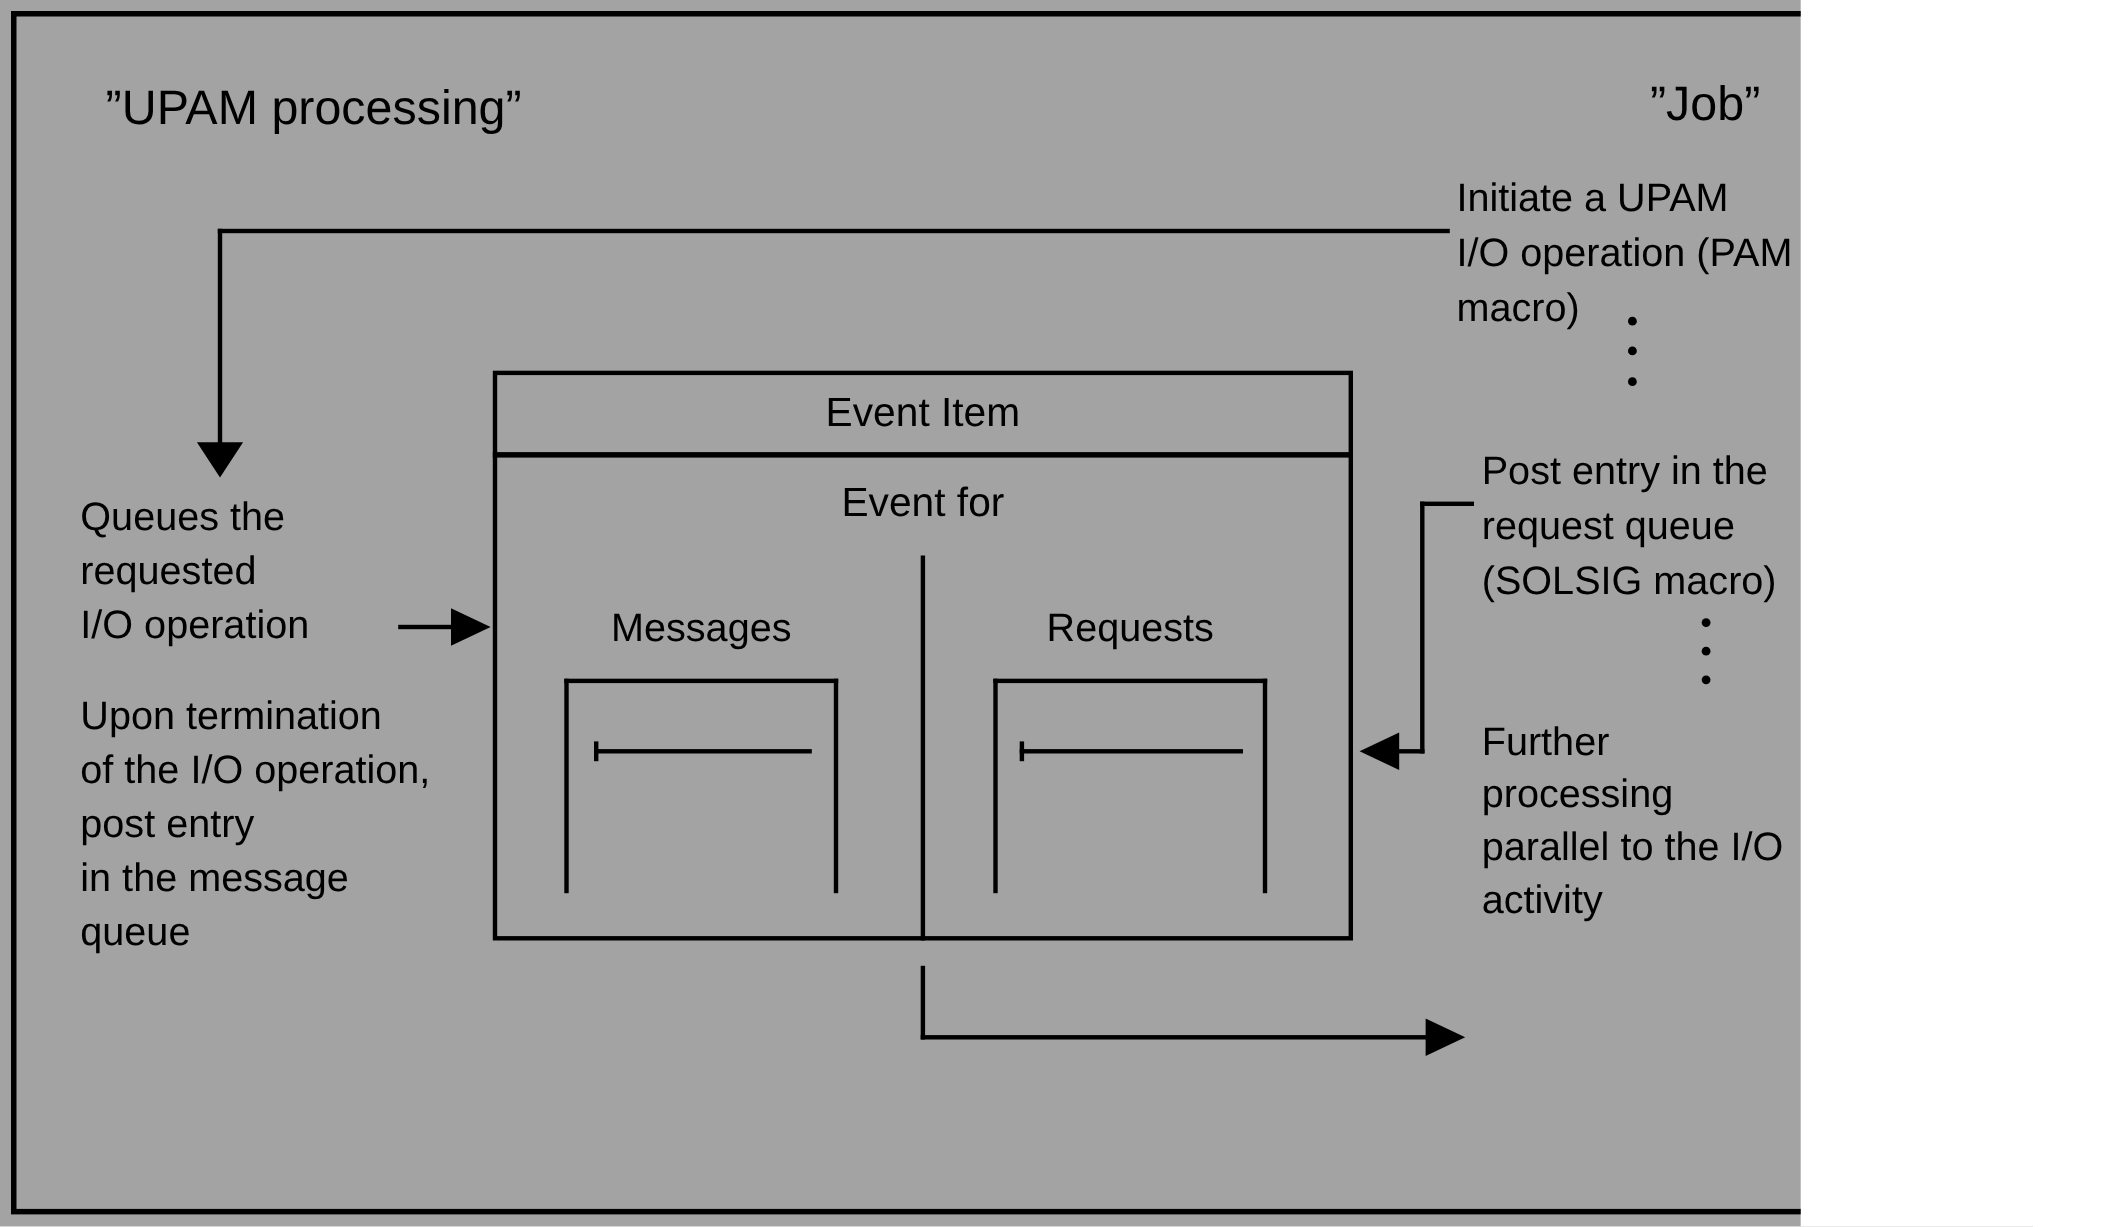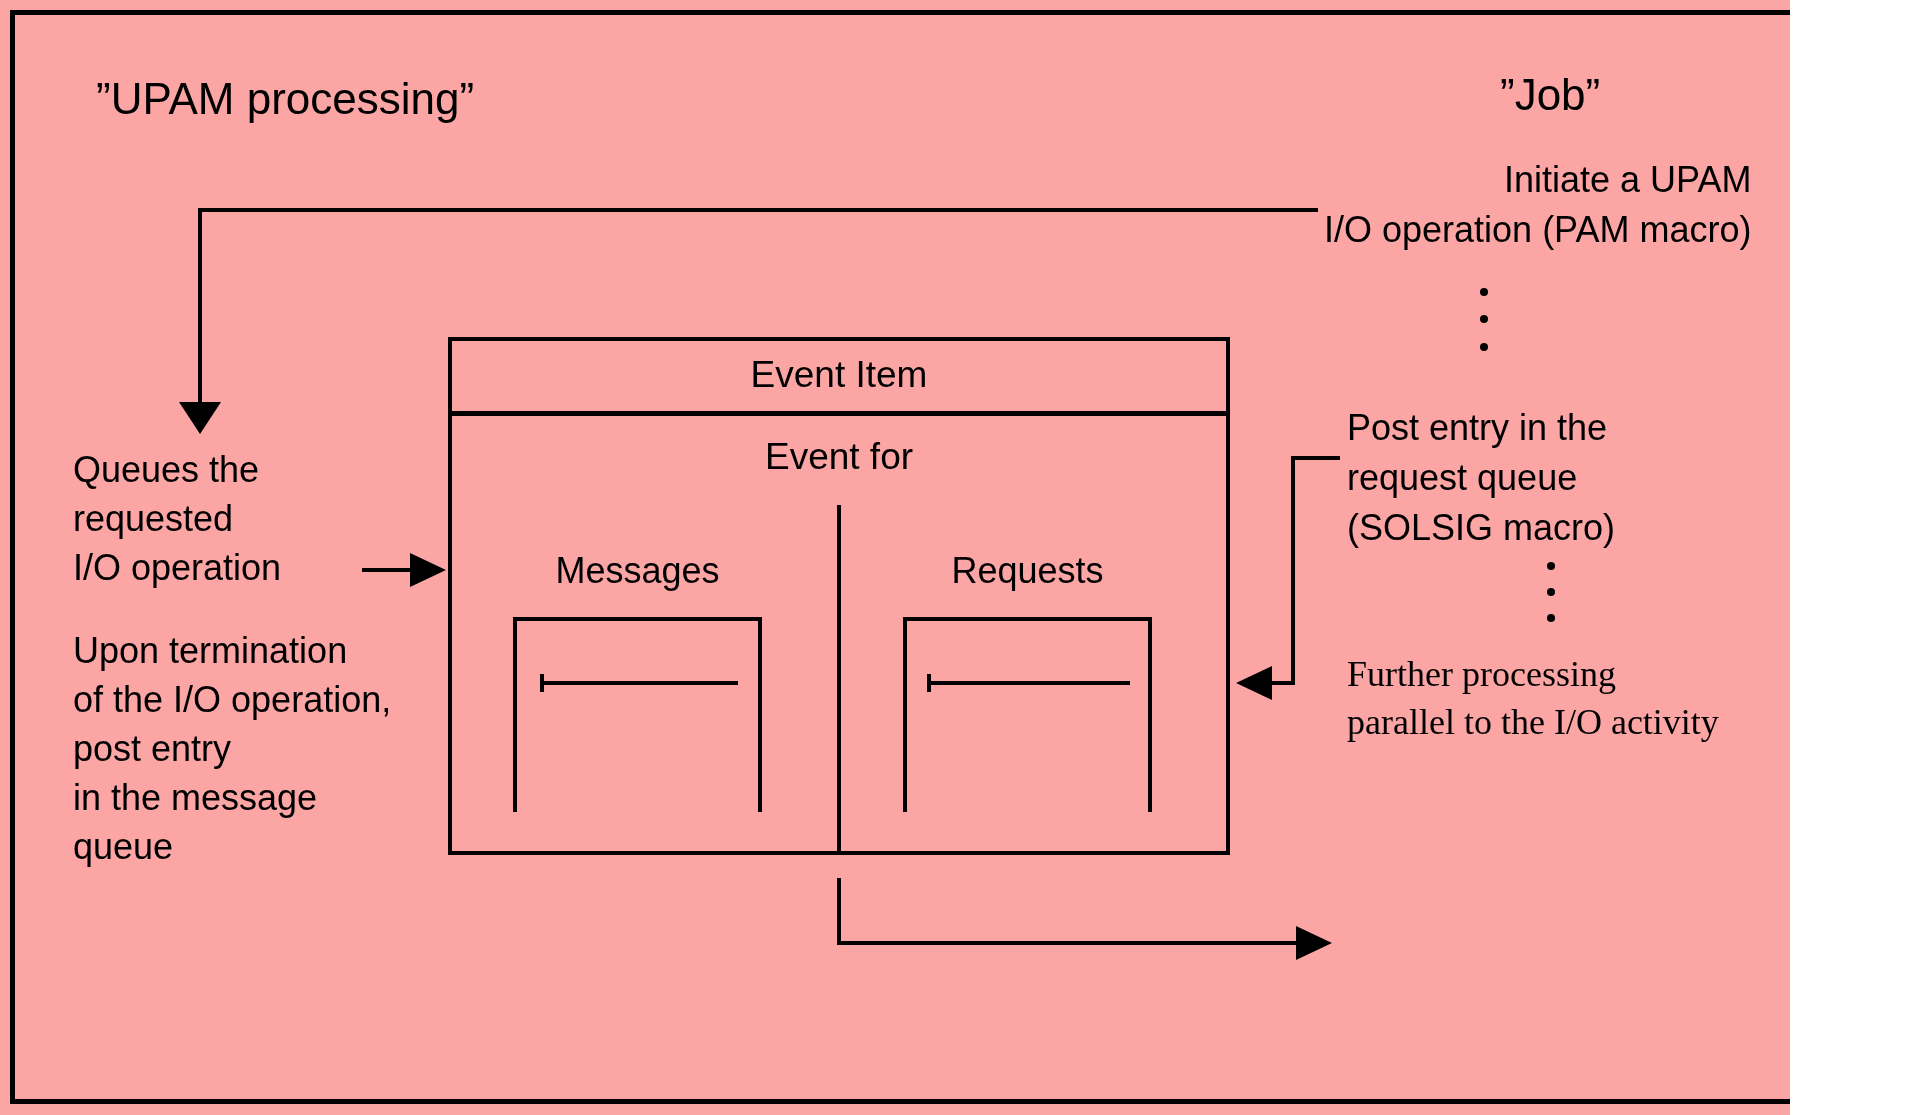--- a/index.html
+++ b/index.html
@@ -1,19 +1,19 @@
 <!DOCTYPE html>
 <html><head>
 <meta charset="utf-8">
 <style>
   html,body{margin:0;padding:0;background:#ffffff;}
   .page{
     position:relative;
-    width:1790px;height:1115px;
-    background:#fca5a5;
+    width:1637px;height:1115px;
+    background:#a3a3a3;
     font-family:"Liberation Sans", sans-serif;
     color:#000000;
     overflow:hidden;
   }
   .outer-border{
     position:absolute;left:10px;top:10px;width:1902px;height:1094px;
     border:5px solid #000000;box-sizing:border-box;
   }
   .title{
     position:absolute;font-size:44px;line-height:50px;white-space:nowrap;
@@ -93,40 +93,40 @@
   <div class="queue-label" style="left:903px;">Requests</div>
 
   <div class="queue-shape" style="left:513px;"></div>
   <div class="hline" style="left:540px;top:681px;width:198px;height:4px;"></div>
   <div class="vline" style="left:540px;top:674px;width:4px;height:18px;"></div>
 
   <div class="queue-shape" style="left:903px;"></div>
   <div class="hline" style="left:927px;top:681px;width:203px;height:4px;"></div>
   <div class="vline" style="left:927px;top:674px;width:4px;height:18px;"></div>
 
-  <div class="note" style="left:1324px;top:155px;line-height:50px;text-align:right;">Initiate a UPAM
+  <div class="note" style="left:1324px;top:155px;line-height:50px;">Initiate a UPAM
 I/O operation (PAM macro)</div>
 
   <div>
     <div class="dot" style="left:1480px;top:288px;"></div>
     <div class="dot" style="left:1480px;top:315px;"></div>
     <div class="dot" style="left:1480px;top:343px;"></div>
   </div>
 
   <div class="note" style="left:1347px;top:383px;line-height:50px;margin-top:20px;">Post entry in the
 request queue
 (SOLSIG macro)</div>
 
   <div>
     <div class="dot" style="left:1547px;top:562px;"></div>
     <div class="dot" style="left:1547px;top:588px;"></div>
     <div class="dot" style="left:1547px;top:614px;"></div>
   </div>
 
-  <div class="note" style="left:1347px;top:650px;line-height:48px;font-family:Liberation Serif, serif;">Further processing
+  <div class="note" style="left:1347px;top:650px;line-height:48px;">Further processing
 parallel to the I/O activity</div>
 
   <div class="hline" style="left:1291px;top:456px;width:49px;height:4px;"></div>
   <div class="vline" style="left:1291px;top:456px;width:4px;height:229px;"></div>
   <div class="hline" style="left:1270px;top:681px;width:25px;height:4px;"></div>
   <div class="arrow-left" style="left:1236px;top:666px;"></div>
 
   <div class="vline" style="left:837px;top:878px;width:4px;height:67px;"></div>
   <div class="hline" style="left:837px;top:941px;width:461px;height:4px;"></div>
   <div class="arrow-right" style="left:1296px;top:926px;"></div>

